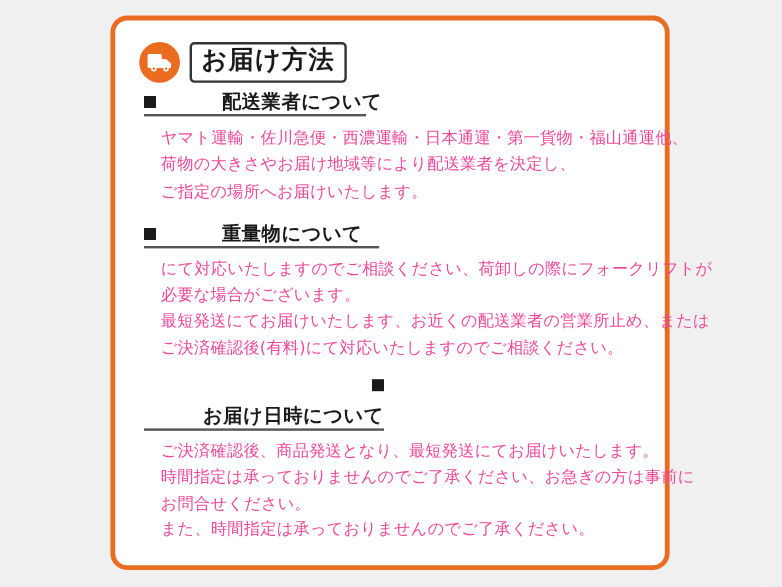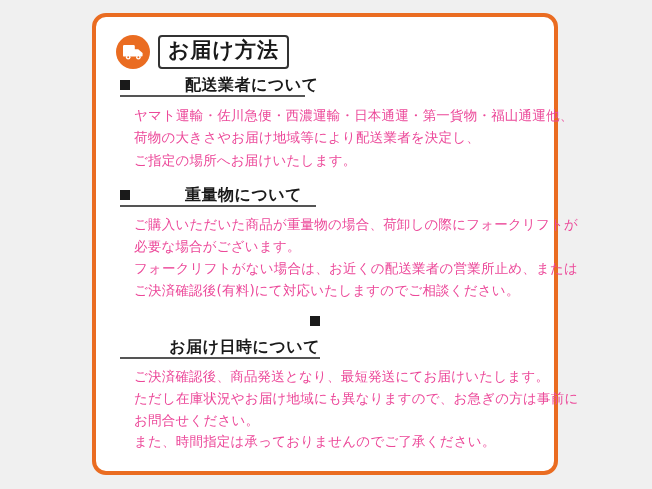--- a/index.html
+++ b/index.html
@@ -154,35 +154,35 @@
           <div class="line">ご指定の場所へお届けいたします。</div>
         </div>
       </div>
 
       <div class="section">
         <div class="sec-head wide">
           <span class="sq"></span>
           <span class="sec-title">重量物について</span>
         </div>
         <div class="body-lines">
-          <div class="line tight">ご購入いただいた商品が重量物の場合、荷卸しの際にフォークリフトが</div>
+          <div class="line tight">にて対応いたしますのでご相談ください、荷卸しの際にフォークリフトが</div>
           <div class="line tight">必要な場合がございます。</div>
-          <div class="line tight">フォークリフトがない場合は、お近くの配送業者の営業所止め、または</div>
+          <div class="line tight">最短発送にてお届けいたします、お近くの配送業者の営業所止め、または</div>
           <div class="line tight">ご決済確認後(有料)にて対応いたしますのでご相談ください。</div>
         </div>
       </div>
 
       <div class="section">
         <div class="sec-head widest">
           <span class="sq"></span>
           <span class="sec-title">お届け日時について</span>
         </div>
         <div class="body-lines">
           <div class="line tight">ご決済確認後、商品発送となり、最短発送にてお届けいたします。</div>
-          <div class="line tight">ただし在庫状況やお届け地域にも異なりますので、お急ぎの方は事前に</div>
+          <div class="line tight">時間指定は承っておりませんのでご了承ください、お急ぎの方は事前に</div>
           <div class="line tight">お問合せください。</div>
           <div class="line tight">また、時間指定は承っておりませんのでご了承ください。</div>
         </div>
       </div>
 
     </div>
   </div>
 </div>
 
 </body></html>

